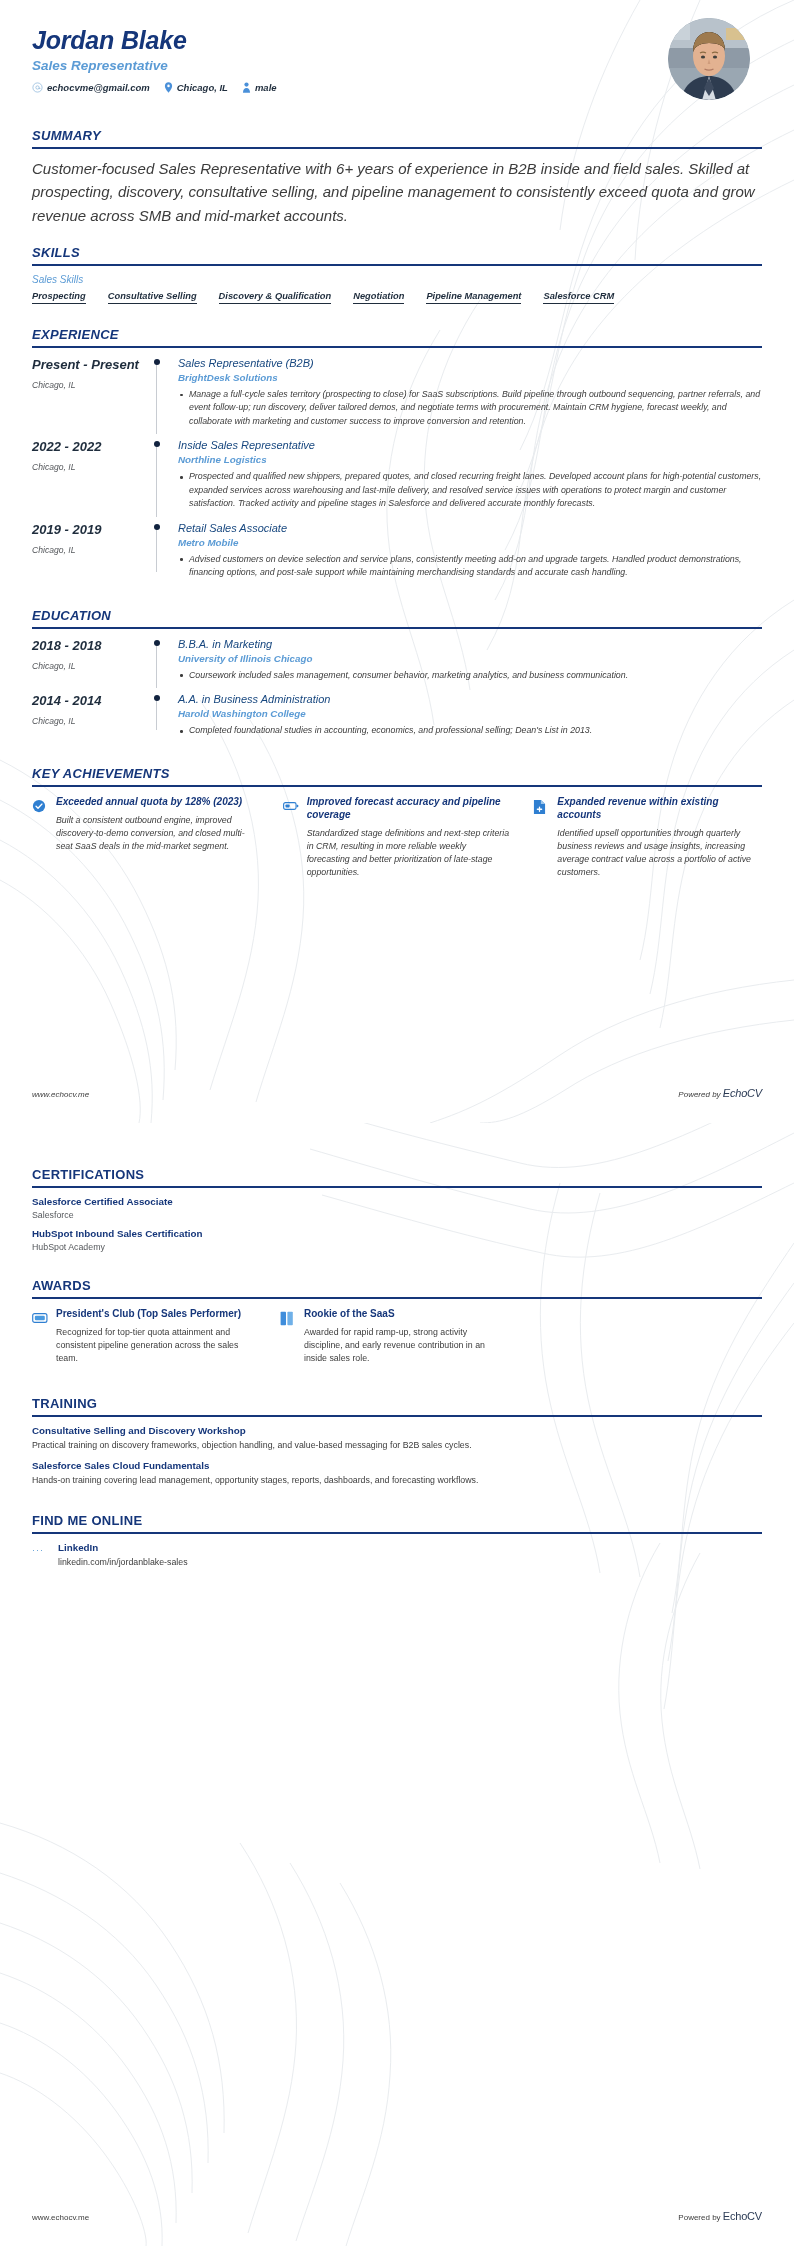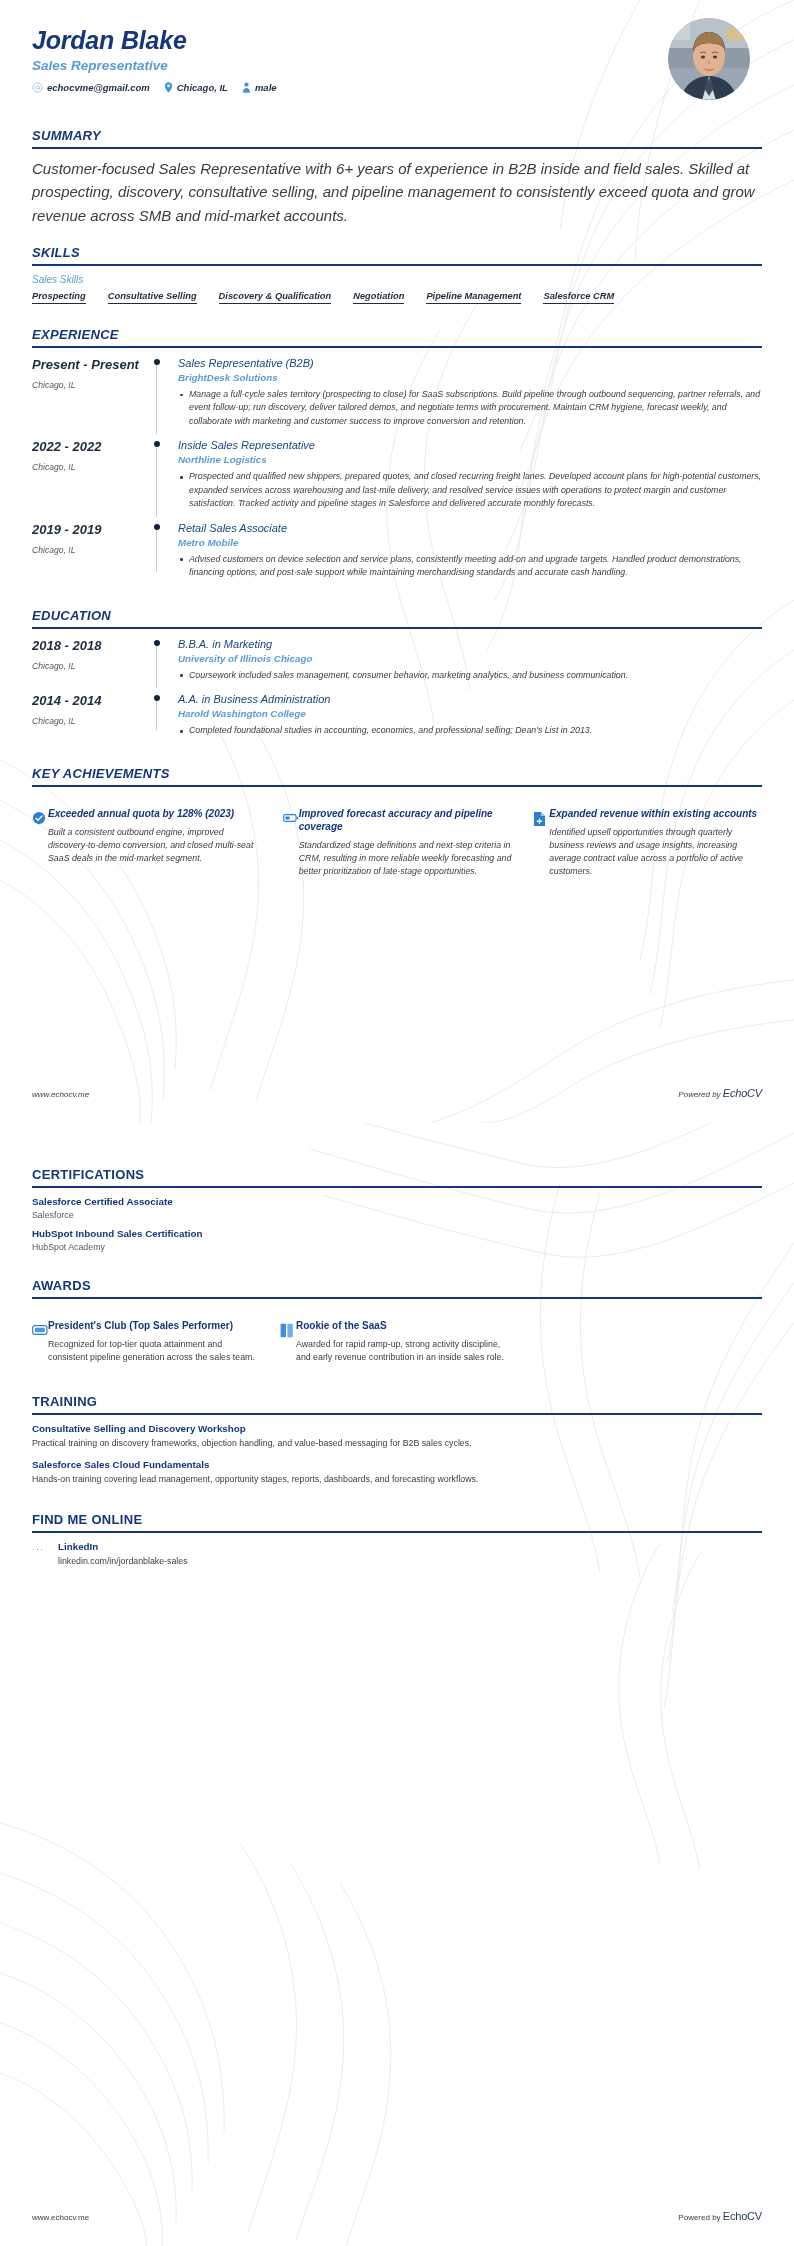--- a/index.html
+++ b/index.html
@@ -193,22 +193,22 @@
   }
 
   
   .cards {
     display: flex;
     gap: 22px;
     margin-top: 2px;
   }
   .card {
     display: flex;
+    gap: 8px;
     flex: 1 1 0;
-    margin-top: 12px;
   }
   .card.two-col { flex: 0 0 226px; }
   .card-icon {
     flex: 0 0 16px;
     padding-top: 4px;
   }
   .card-icon svg { display: block; }
   .card-body { flex: 1 1 auto; }
   .card-title {
     font-size: 10px;

